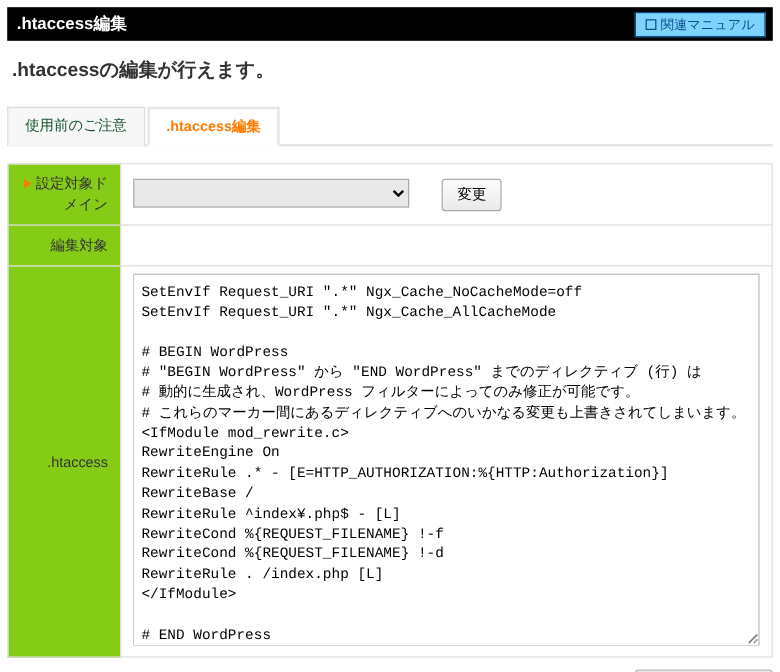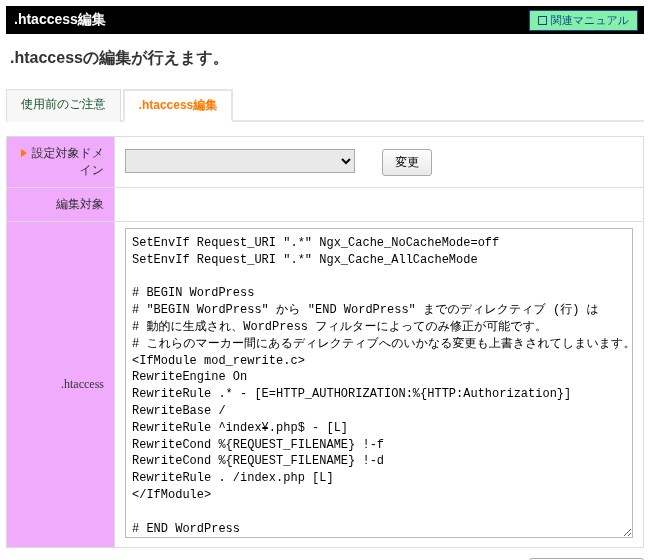--- a/index.html
+++ b/index.html
@@ -19,21 +19,21 @@
     align-items: center;
     justify-content: space-between;
     padding: 4px 6px 4px 8px;
     height: 28px;
   }
   .titlebar-title {
     font-weight: bold;
     font-size: 14px;
   }
   .manual-btn {
-    background: #86efac;
+    background: #7dd3fc;
     color: #0a4a8a;
     border: 1px solid #0a4a8a;
     padding: 2px 8px;
     font-size: 11px;
     display: inline-flex;
     align-items: center;
     gap: 4px;
     cursor: pointer;
   }
   .manual-btn .sq {
@@ -70,23 +70,23 @@
     background: #fff;
     top: 2px;
   }
 
   table.form {
     width: 100%;
     border-collapse: collapse;
     margin-top: 14px;
   }
   table.form th {
-    background: #f0abfc;
+    background: #84cc16;
     border: 1px solid #ddd;
-    width: 108px;
+    width: 94px;
     font-weight: normal;
     text-align: right;
     padding: 8px 10px 8px 6px;
     vertical-align: middle;
     font-size: 12px;
   }
   table.form td {
     border: 1px solid #ddd;
     padding: 6px 10px;
     background: #fff;
@@ -173,21 +173,21 @@
       <button class="btn">変更</button>
     </td>
   </tr>
   <tr>
     <th>編集対象</th>
     <td>
       <span class="target-val"></span>
     </td>
   </tr>
   <tr>
-    <th style="vertical-align:middle;height:320px;font-family:Liberation Serif, serif;">.htaccess</th>
+    <th style="vertical-align:middle;height:320px;">.htaccess</th>
     <td>
       <textarea class="htaccess" spellcheck="false" style="">SetEnvIf Request_URI ".*" Ngx_Cache_NoCacheMode=off
 SetEnvIf Request_URI ".*" Ngx_Cache_AllCacheMode
 
 # BEGIN WordPress
 # "BEGIN WordPress" から "END WordPress" までのディレクティブ (行) は
 # 動的に生成され、WordPress フィルターによってのみ修正が可能です。
 # これらのマーカー間にあるディレクティブへのいかなる変更も上書きされてしまいます。
 &lt;IfModule mod_rewrite.c&gt;
 RewriteEngine On

